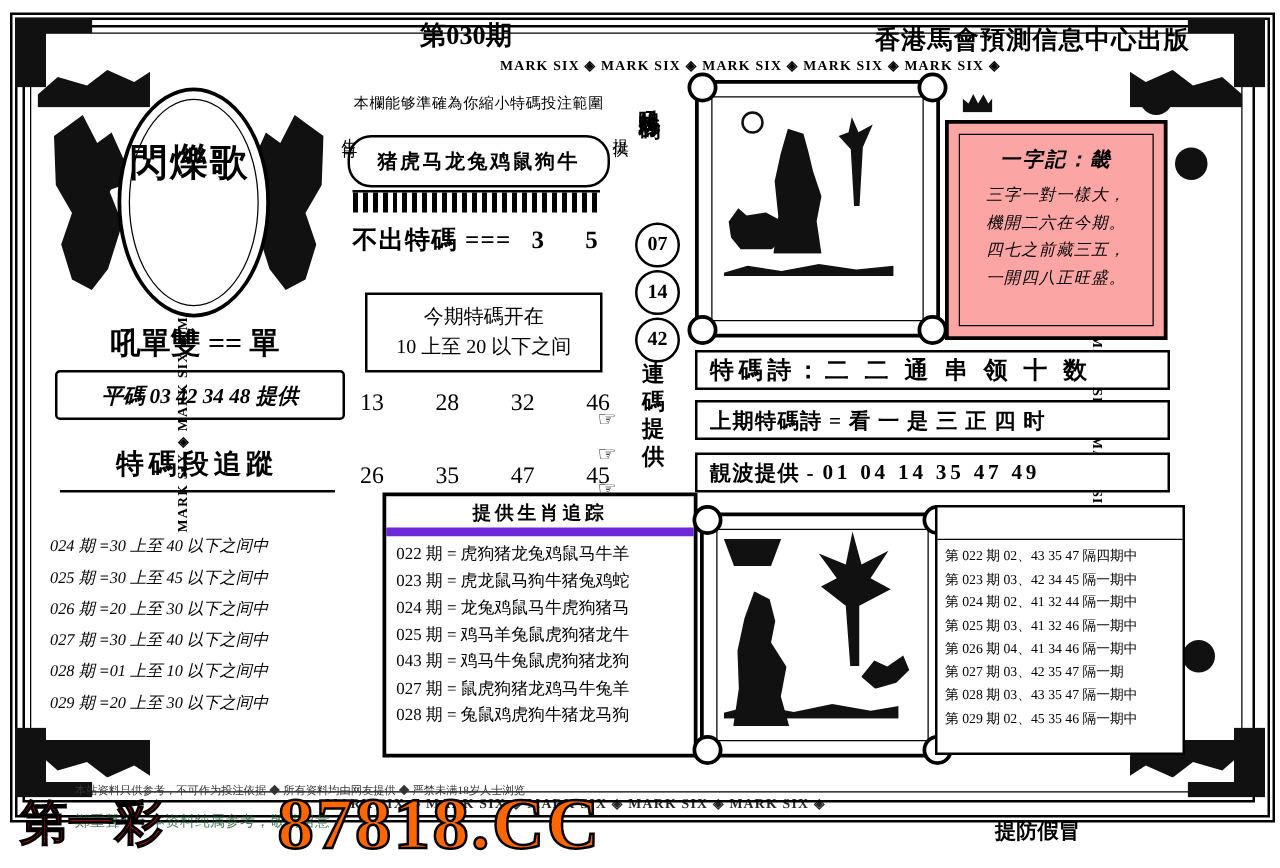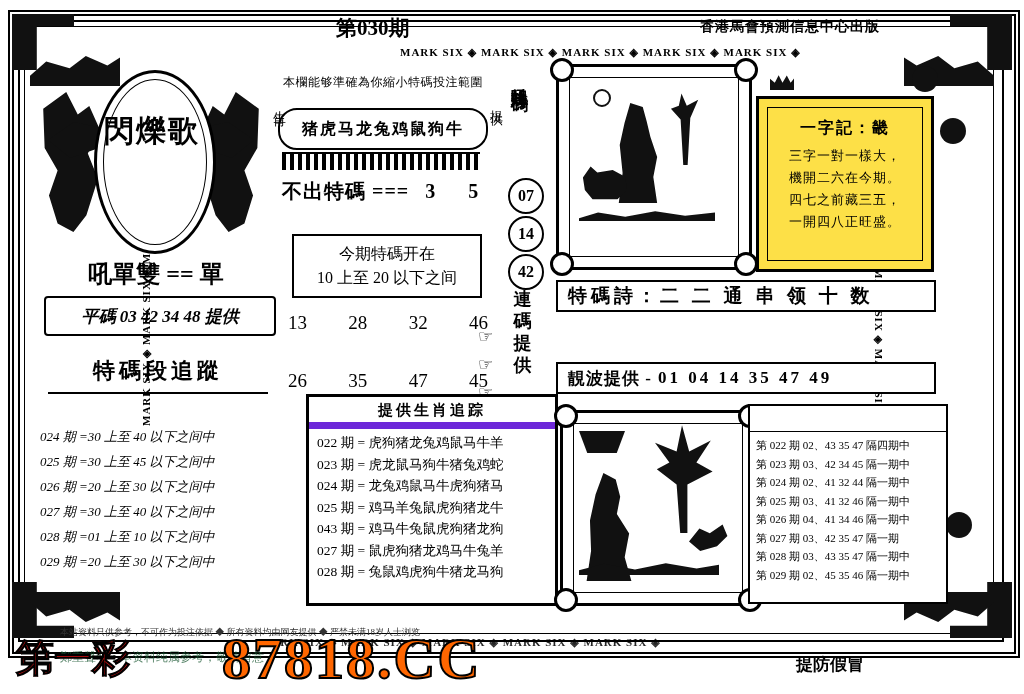--- a/index.html
+++ b/index.html
@@ -43,21 +43,21 @@
   .strip.left{left:-64px;top:300px;transform:rotate(-90deg);width:420px;text-align:center;}
   .strip.right{right:-64px;top:300px;transform:rotate(90deg);width:420px;text-align:center;}
   .strip.bottom{left:260px;bottom:40px;width:560px;height:18px;overflow:hidden;opacity:.85;}
 
   
   .issue-no{
     position:absolute;left:336px;top:14px;font-size:21px;font-weight:bold;
     font-family:"Liberation Serif",serif;
   }
   .pub-title{
-    position:absolute;left:700px;top:18px;font-size:14px;font-weight:bold;
+    position:absolute;left:700px;top:18px;font-size:20px;font-weight:bold;
     font-family:"Liberation Serif",serif;letter-spacing:1px;
   }
 
   
   .emblem{
     position:absolute;left:36px;top:62px;width:230px;height:200px;
   }
   .emblem .oval{
     position:absolute;left:58px;top:8px;width:116px;height:178px;
     border:3px solid #000;border-radius:50%/50%;
@@ -188,21 +188,21 @@
     clip-path:polygon(0 80%,14% 40%,34% 70%,56% 30%,78% 62%,100% 40%,100% 100%,0 100%);}
   .fig-moon{position:absolute;left:34px;top:22px;width:14px;height:14px;border:2px solid #111;border-radius:50%;}
 
   
   .crown{
     position:absolute;left:770px;top:74px;width:24px;height:16px;background:#111;
     clip-path:polygon(0 100%,0 30%,20% 55%,36% 8%,52% 55%,70% 10%,86% 55%,100% 28%,100% 100%);
   }
   .poem-card{
     position:absolute;left:756px;top:96px;width:172px;height:170px;
-    border:3px solid #000;background:#fde047;
+    border:3px solid #000;background:#fca5a5;font-style:italic;
   }
   .poem-card .inner{position:absolute;inset:8px;border:1px solid #000;padding:10px 8px 0;}
   .poem-title{
     font-family:"Liberation Serif",serif;font-size:16px;font-weight:bold;text-align:center;
     letter-spacing:2px;margin-bottom:6px;
   }
   .poem-lines{font-family:"Liberation Serif",serif;font-size:13px;line-height:22px;text-align:center;letter-spacing:1px;}
 
   
   .bar{
@@ -409,20 +409,21 @@
       <div class="poem-lines">
         <div>三字一對一樣大，</div>
         <div>機開二六在今期。</div>
         <div>四七之前藏三五，</div>
         <div>一開四八正旺盛。</div>
       </div>
     </div>
   </div>
 
   <div class="bar bar1">特碼詩：二 二 通 串 领 十 数</div>
+  <div class="bar bar2">上期特碼詩 = 看 一 是 三 正 四 时</div>
   <div class="bar bar3">
     <span>靚波提供 -</span>
     <span class="nums">01    04    14    35  47  49</span>
   </div>
 
   <div class="zbox">
     <div class="hdr">提供生肖追踪</div>
     <div class="rows">
       <div>022 期 = 虎狗猪龙兔鸡鼠马牛羊</div>
       <div>023 期 = 虎龙鼠马狗牛猪兔鸡蛇</div>

